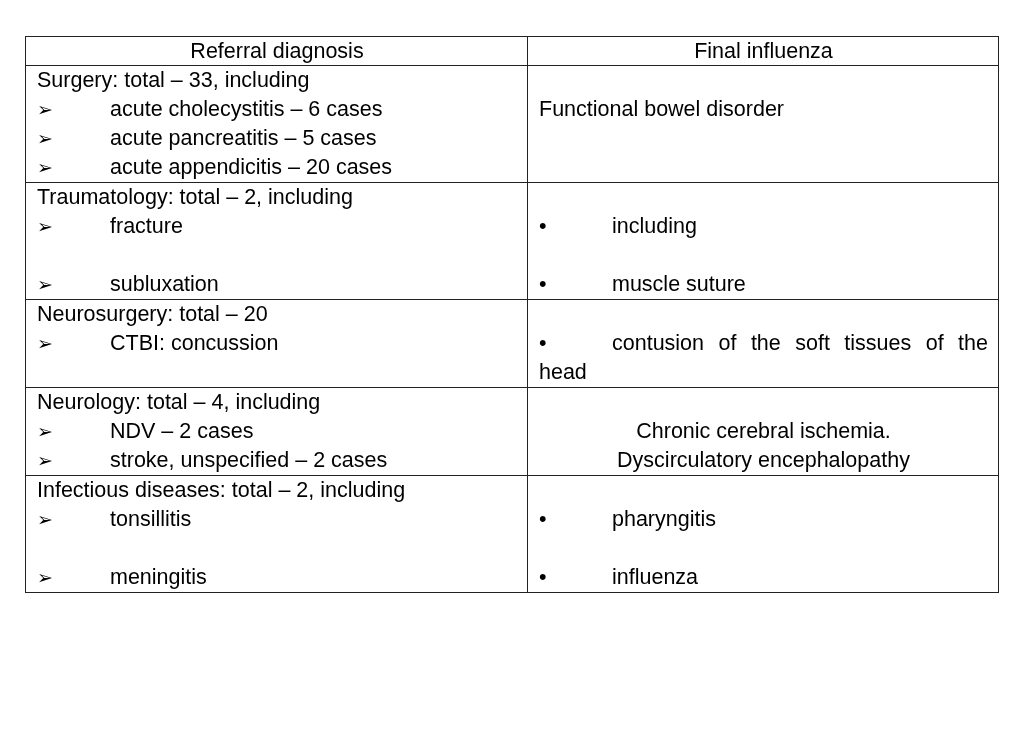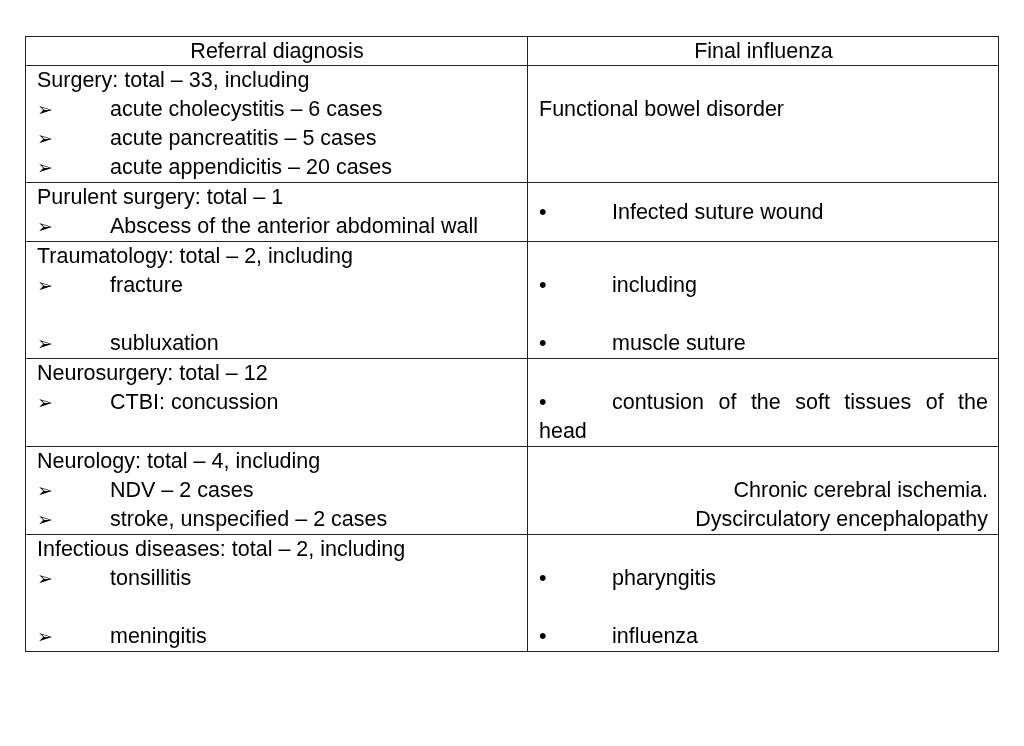--- a/index.html
+++ b/index.html
@@ -7,21 +7,21 @@
          font-family:"Liberation Sans", sans-serif; color:#000; }
   table { position:absolute; left:25px; top:18px; width:974px;
           border-collapse:collapse; font-size:21.5px; line-height:29px;margin-top:18px; }
   td, th { border:1.5px solid #222; vertical-align:top; padding:0 10px 0 11px; font-weight:normal; }
   th { text-align:center; height:28px; line-height:28px; }
   .c1 { width:480px; }
   .row { display:flex; }
   .mk { width:73px; flex:none; }
   .just { text-align:justify; }
   .mid { vertical-align:middle; }
-  .center { text-align:right; }
+  .center { text-align:center; }
   .gap { height:29px; }
   .arrow { font-size:19px; }
 </style>
 </head>
 <body>
 
 <table>
   <tbody>
       <tr>
     <th class="c1">Referral diagnosis</th>
@@ -42,32 +42,20 @@
       <div class="row">
             <span class="mk arrow">➢</span>
             <span>acute appendicitis – 20 cases</span>
           </div>
     </td>
     <td>
       <div style="padding-top:29px">Functional bowel disorder</div>
     </td>
   </tr>
 
-  <tr>
-    <td>
-      <div>Purulent surgery: total – 1</div>
-      <div class="just" style="text-align-last:left"><span class="arrow" style="display:inline-block;width:73px">➢</span><span>Abscess of the anterior abdominal wall</span></div>
-    </td>
-    <td class="mid">
-      <div class="row">
-            <span class="mk">•</span>
-            <span>Infected suture wound</span>
-          </div>
-    </td>
-  </tr>
 
   <tr>
     <td>
       <div>Traumatology: total – 2, including</div>
       <div class="row">
             <span class="mk arrow">➢</span>
             <span>fracture</span>
           </div>
       <div class="gap"></div>
       <div class="row">
@@ -84,21 +72,21 @@
       <div class="gap"></div>
       <div class="row">
             <span class="mk">•</span>
             <span>muscle suture</span>
           </div>
     </td>
   </tr>
 
   <tr>
     <td>
-      <div>Neurosurgery: total – 12</div>
+      <div>Neurosurgery: total – 20</div>
       <div class="row">
             <span class="mk arrow">➢</span>
             <span>CTBI: concussion</span>
           </div>
       <div class="gap"></div>
     </td>
     <td>
       <div class="gap"></div>
       <div class="just" style="text-align-last:left"><span style="display:inline-block;width:73px">•</span><span>contusion of the soft tissues of the head</span></div>
     </td>

